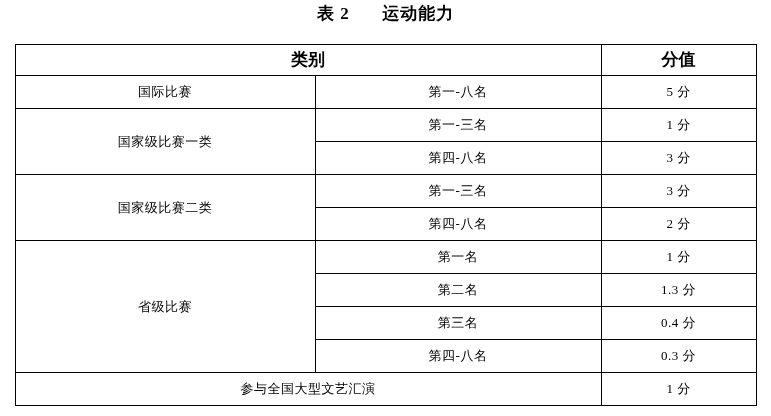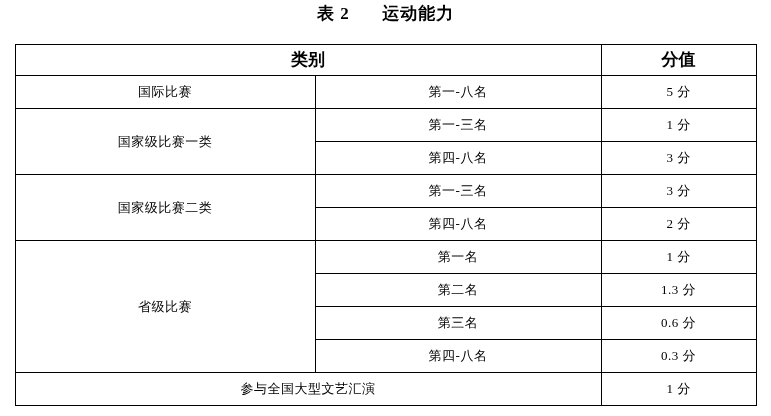--- a/index.html
+++ b/index.html
@@ -116,21 +116,21 @@
         <td class="cat-cell" rowspan="4">省级比赛</td>
         <td class="rank-cell">第一名</td>
         <td class="score-cell">1 分</td>
       </tr>
       <tr>
         <td class="rank-cell">第二名</td>
         <td class="score-cell">1.3 分</td>
       </tr>
       <tr>
         <td class="rank-cell">第三名</td>
-        <td class="score-cell">0.6 分</td>
+        <td class="score-cell">0.4 分</td>
       </tr>
       <tr>
         <td class="rank-cell">第四-八名</td>
         <td class="score-cell">0.3 分</td>
       </tr>
       <tr>
         <td class="cat-cell" colspan="2">参与全国大型文艺汇演</td>
         <td class="score-cell">1 分</td>
       </tr>
     </tbody>

